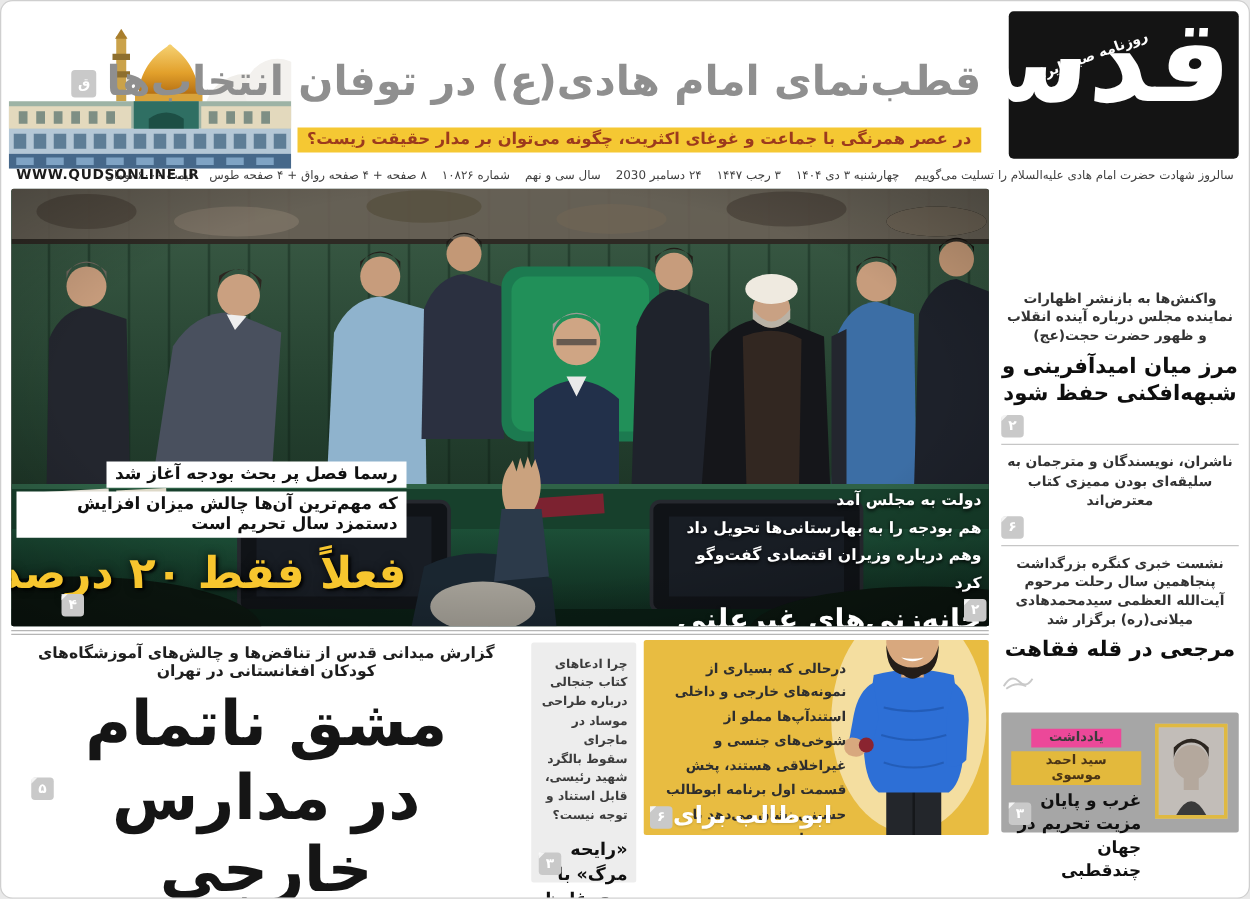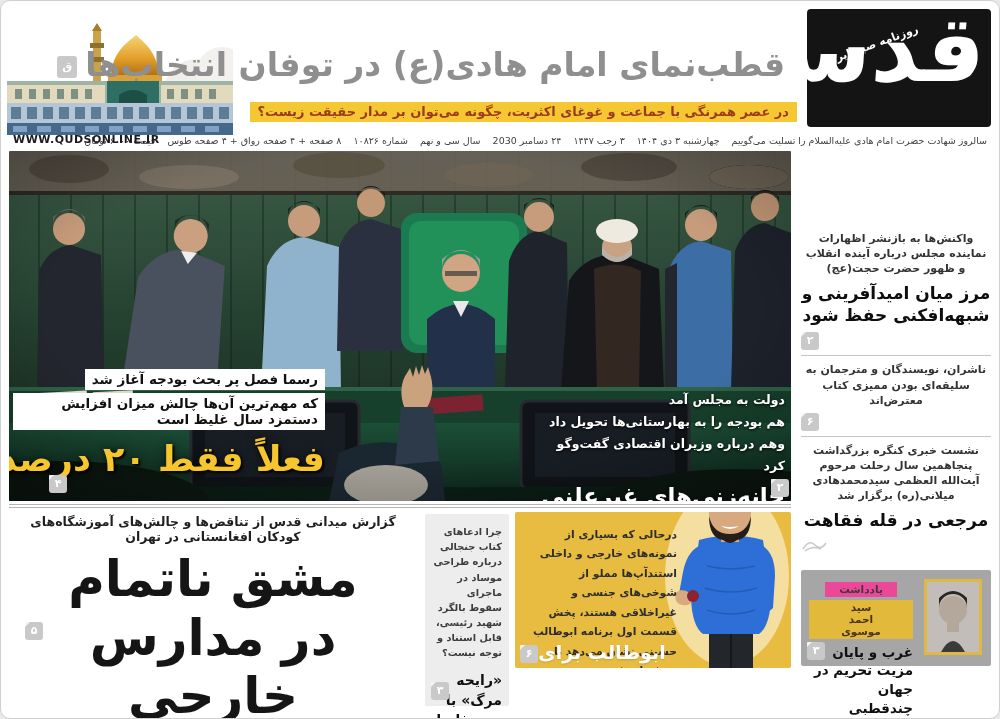--- a/index.html
+++ b/index.html
@@ -8,21 +8,21 @@
     position:relative;width:1000px;height:719px;margin:0 auto;
     background:#ffffff;border:1px solid #cfcfcf;border-radius:10px;overflow:hidden;
     font-family:"DejaVu Sans",sans-serif;direction:rtl;
   }
   
   .logo-box{position:absolute;top:8px;right:8px;width:184px;height:118px;background:#141414;border-radius:4px;}
   .logo-brand{position:absolute;top:-14px;right:6px;color:#fff;font-size:92px;font-weight:bold;line-height:1.2;transform:skewX(-4deg);}
   .logo-tagline{position:absolute;top:30px;left:14px;color:#fff;font-size:11px;font-weight:bold;transform:rotate(-20deg);white-space:nowrap;}
   .top-headline{position:absolute;top:44px;right:214px;color:#8f8f8f;font-size:33px;font-weight:bold;white-space:nowrap;direction:rtl;}
   .stamp{display:inline-block;vertical-align:middle;width:20px;height:22px;background:#c9c9c9;border-radius:3px;margin-right:8px;color:#fff;font-size:11px;font-weight:bold;text-align:center;line-height:22px;}
-  .top-sub{position:absolute;top:101px;right:202px;background:#f5c833;color:#9c3a1d;font-size:13px;font-weight:bold;padding:2px 8px 3px;white-space:nowrap;}
+  .top-sub{position:absolute;top:101px;right:214px;background:#f5c833;color:#9c3a1d;font-size:13px;font-weight:bold;padding:2px 8px 3px;white-space:nowrap;}
   .shrine{position:absolute;top:22px;left:6px;width:226px;height:112px;}
   .dateline{position:absolute;top:134px;right:12px;left:8px;height:15px;font-size:9.5px;color:#3f3f3f;white-space:nowrap;direction:rtl;}
   .dateline span{margin-left:9px;}
   .website{position:absolute;top:132px;left:12px;font-size:11px;font-weight:bold;color:#1c1c1c;letter-spacing:.5px;direction:ltr;}
   
   .main-photo{position:absolute;top:150px;left:8px;width:782px;height:350px;overflow:hidden;border-radius:2px;background:#16281d;}
   .main-photo svg{position:absolute;inset:0;}
   .ovl-left{position:absolute;top:218px;left:4px;width:312px;direction:rtl;}
   .ovl-left .strip{width:max-content;max-width:312px;background:#ffffff;color:#111;font-size:13.5px;font-weight:bold;padding:2px 7px 3px;margin-bottom:3px;}
   .ovl-yellow-headline{position:absolute;top:288px;left:0;width:316px;text-align:center;color:#f7c62e;font-size:35px;font-weight:bold;white-space:nowrap;
@@ -40,21 +40,21 @@
   .art{padding:6px 0 5px;border-bottom:1px solid #c6c6c6;text-align:center;}
   .art-kicker{font-size:11px;color:#333;line-height:1.38;font-weight:bold;}
   .art-headline{font-size:17px;color:#0e0e0e;font-weight:bold;line-height:1.35;margin-top:5px;}
   .art-foot{position:relative;height:18px;margin-top:5px;}
   .art-foot .badge{position:absolute;left:0;top:0;}
   .ornament{position:absolute;left:0;top:0;width:26px;height:16px;opacity:.45;}
   .note-box{position:relative;margin-top:10px;height:96px;background:#a6a6a6;border-radius:2px;}
   .note-photo{position:absolute;top:9px;right:9px;width:58px;height:76px;border:3px solid #dfb942;background:#c9c9c9;}
   .note-content{position:absolute;top:8px;right:78px;left:8px;text-align:center;}
   .note-tag{display:inline-block;background:#ec4899;color:#3c3c3c;font-size:10.5px;font-weight:bold;padding:1px 14px 2px;}
-  .note-author{display:inline-block;background:#e3b93c;color:#4a3415;font-size:10.5px;font-weight:bold;padding:1px 28px 2px;margin-top:3px;}
+  .note-author{display:inline-block;background:#e3b93c;color:#4a3415;font-size:10.5px;font-weight:bold;padding:1px 14px 2px;margin-top:3px;}
   .note-headline{font-size:13.5px;font-weight:bold;color:#101010;line-height:1.4;margin-top:4px;text-align:right;}
   .note-badge{position:absolute;left:6px;bottom:6px;}
   
   .double-rule{position:absolute;top:503px;left:8px;width:782px;height:4px;border-top:1px solid #b5b5b5;border-bottom:1px solid #b5b5b5;}
   .lead{position:absolute;top:513px;left:8px;width:408px;text-align:center;direction:rtl;}
   .lead-kicker{font-size:12.5px;font-weight:bold;color:#1f1f1f;}
   .lead-headline{font-size:50px;font-weight:bold;color:#151515;line-height:1.17;margin-top:6px;letter-spacing:-1px;}
   .lead-badge{position:absolute;left:16px;top:108px;}
   .analysis{position:absolute;top:513px;left:424px;width:84px;height:192px;background:#ededed;border-radius:2px;padding:10px 7px;direction:rtl;text-align:right;}
   .analysis-kicker{font-size:9.8px;color:#3c3c3c;font-weight:bold;line-height:1.55;}
@@ -284,21 +284,21 @@
       <ellipse cx="730" cy="354" rx="140" ry="36" fill="#0c1710"></ellipse>
       <path d="M320,350 L330,302 Q362,286 398,294 L432,312 L436,350 Z" fill="#1a2630"></path>
       <ellipse cx="377" cy="334" rx="42" ry="20" fill="#a39f96"></ellipse>
       <path d="M396,258 C390,244 392,230 398,222 L401,217 L404,226 L407,215 L410,224 L413,214 L416,223 L419,216 L422,226 C425,238 423,250 417,258 Z" fill="#caa27e"></path>
       <path d="M392,256 L424,256 L430,310 L386,314 Z" fill="#2c3a4a"></path>
       <rect width="782" height="350" fill="url(#vign)"></rect>
     </svg>
 
     <div class="ovl-left">
       <div class="strip">رسما فصل پر بحث بودجه آغاز شد</div>
-      <div class="strip">که مهم‌ترین آن‌ها چالش میزان افزایش دستمزد سال غلیظ است</div>
+      <div class="strip">که مهم‌ترین آن‌ها چالش میزان افزایش دستمزد سال تحریم است</div>
     </div>
     <div class="ovl-yellow-headline">فعلاً فقط ۲۰ درصد!</div>
 
     <div class="ovl-right">
       <div class="sline">دولت به مجلس آمد</div>
       <div class="sline">هم بودجه را به بهارستانی‌ها تحویل داد</div>
       <div class="sline">وهم درباره وزیران اقتصادی گفت‌وگو کرد</div>
       <div class="bighead">چانه‌زنی‌های غیرعلنی</div>
     </div>
 

